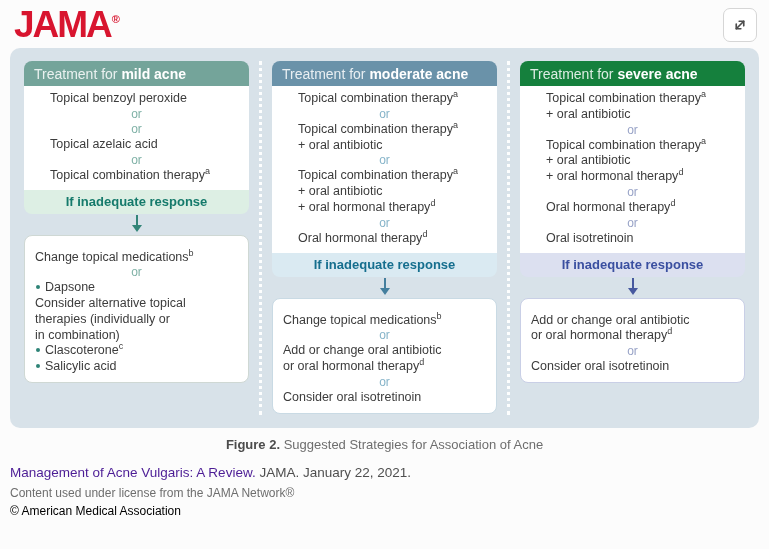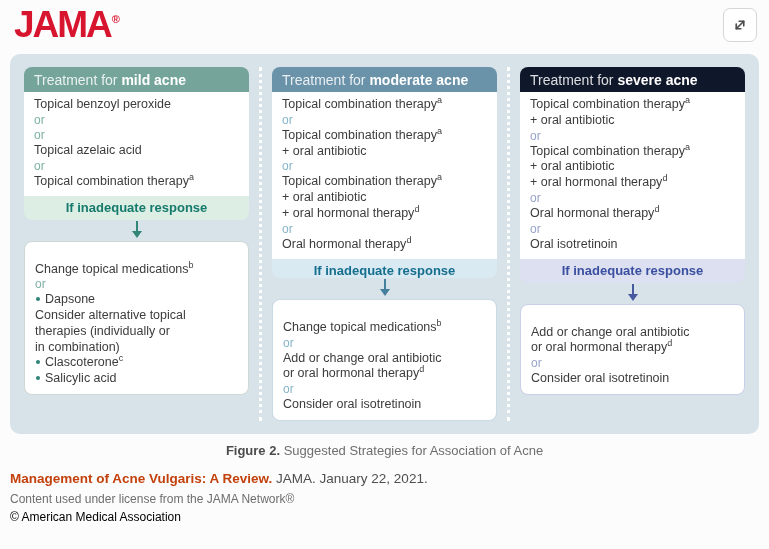--- a/index.html
+++ b/index.html
@@ -3,21 +3,21 @@
 <meta charset="utf-8">
 <style>
   html,body{margin:0;padding:0;}
   body{
     width:769px;height:549px;overflow:hidden;
     background:#fcfcfc;
     font-family:"Liberation Sans", sans-serif;
     position:relative;
   }
   
-  .top-bar{position:relative;height:54px;border-radius:18px;}
+  .top-bar{position:relative;height:48px;border-radius:18px;}
   .logo{
     position:absolute;left:14px;top:4px;
     font-size:37px;font-weight:700;letter-spacing:-2px;
     font-family:"Liberation Sans", sans-serif;
   }
   .logo .reg{font-size:11px;vertical-align:14px;letter-spacing:0;margin-left:1px;}
   .expand-btn{
     position:absolute;right:12px;top:8px;width:34px;height:34px;
     background:#ffffff;border:1px solid #d6d6d6;border-radius:7px;
     display:flex;align-items:center;justify-content:center;cursor:pointer;padding:0;
@@ -26,29 +26,29 @@
   .panel{
     margin:0 10px;height:380px;box-sizing:border-box;
     border-radius:10px;padding:13px 14px;
   }
   .columns{display:flex;height:100%;}
   .col{flex:1 1 0;min-width:0;display:flex;flex-direction:column;}
   .divider{flex:0 0 0;border-left:3px dotted rgba(255,255,255,.95);margin:0 10px;}
   .box1{border-radius:8px;overflow:hidden;display:flex;flex-direction:column;}
   .box-header{padding:5px 10px 4px;font-size:14px;color:rgba(255,255,255,.85);}
   .box-header b{color:#ffffff;font-weight:700;}
-  .box-body{background:#ffffff;padding:5px 10px 6px;font-size:12.5px;line-height:1.26;color:#3c3c3c;flex:1;}
+  .box-body{background:#ffffff;padding:5px 26px 6px;font-size:12.5px;line-height:1.26;color:#3c3c3c;flex:1;}
   .box-footer{font-weight:700;font-size:13px;text-align:center;padding:4px 4px 5px;}
   .line{margin:0;}
-  .line.or{font-size:12px;}
+  .line.or{font-size:12px;text-align:center;}
   sup{font-size:9px;line-height:0;}
   .arrow{height:20px;display:flex;flex-direction:column;align-items:center;justify-content:flex-start;padding-top:1px;}
   .stem{width:2px;height:10px;}
   .head{width:0;height:0;border-left:5.5px solid transparent;border-right:5.5px solid transparent;border-top:7px solid;}
-  .box2{background:#ffffff;border:1px solid;border-radius:8px;padding:20px 10px 7px;font-size:12.5px;line-height:1.26;color:#3c3c3c;}
+  .box2{background:#ffffff;border:1px solid;border-radius:8px;padding:14px 10px 7px;font-size:12.5px;line-height:1.26;color:#3c3c3c;}
   .dot{display:inline-block;width:4px;height:4px;border-radius:50%;margin:0 5px 2px 1px;vertical-align:middle;}
   
   .caption{text-align:center;margin-top:9px;font-size:13px;color:#6e6e6e;}
   .caption b{color:#4c4c4c;}
   .cite{margin:13px 10px 0;font-size:13.5px;color:#4f4f4f;}
   .cite a{text-decoration:none;}
   .license{margin:6px 10px 0;font-size:12px;color:#6e6e6e;}
   .copyright{margin:4px 10px 0;font-size:12px;color:#000000;}
 </style>
 </head>
@@ -118,21 +118,21 @@
           <div class="line drug">Change topical medications<sup>b</sup></div>
           <div class="line or" style="color: rgb(134, 180, 201);">or</div>
           <div class="line drug">Add or change oral antibiotic<br>or oral hormonal therapy<sup>d</sup></div>
           <div class="line or" style="color: rgb(134, 180, 201);">or</div>
           <div class="line drug">Consider oral isotretinoin</div>
         </div>
       </div>
       <div class="divider"></div>
       <div class="col">
         <div class="box1">
-          <div class="box-header" style="background: #0f172a;"><span>Treatment for </span><b>severe acne</b></div>
+          <div class="box-header" style="background: #15803d;"><span>Treatment for </span><b>severe acne</b></div>
           <div class="box-body">
             <div class="line drug">Topical combination therapy<sup>a</sup><br>+ oral antibiotic</div>
             <div class="line or" style="color: rgb(152, 163, 199);">or</div>
             <div class="line drug">Topical combination therapy<sup>a</sup><br>+ oral antibiotic<br>+ oral hormonal therapy<sup>d</sup></div>
             <div class="line or" style="color: rgb(152, 163, 199);">or</div>
             <div class="line drug">Oral hormonal therapy<sup>d</sup></div>
             <div class="line or" style="color: rgb(152, 163, 199);">or</div>
             <div class="line drug">Oral isotretinoin</div>
           </div>
           <div class="box-footer" style="background: rgb(220, 224, 240); color: rgb(58, 79, 160);">If inadequate response</div>
@@ -148,16 +148,16 @@
         </div>
       </div>
     </div>
 </div>
 
 <div class="caption">
   <b>Figure 2.</b><span> Suggested Strategies for Association of Acne</span>
 </div>
 
 <div class="cite">
-  <a href="#" style="color: #c2410c; font-weight: bold;">Management of Acne Vulgaris: A Review.</a><span> JAMA. January 22, 2021.</span>
+  <a href="#" style="color: #4c1d95;">Management of Acne Vulgaris: A Review.</a><span> JAMA. January 22, 2021.</span>
 </div>
 <div class="license">Content used under license from the JAMA Network®</div>
 <div class="copyright">© American Medical Association</div>
 
 </body></html>

